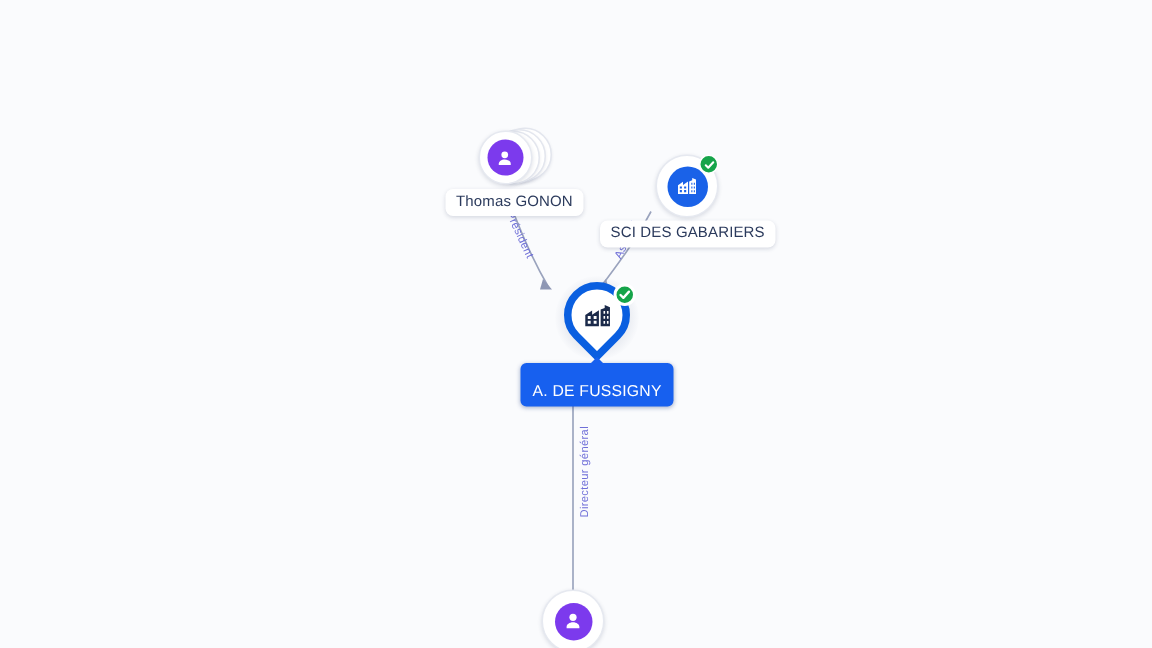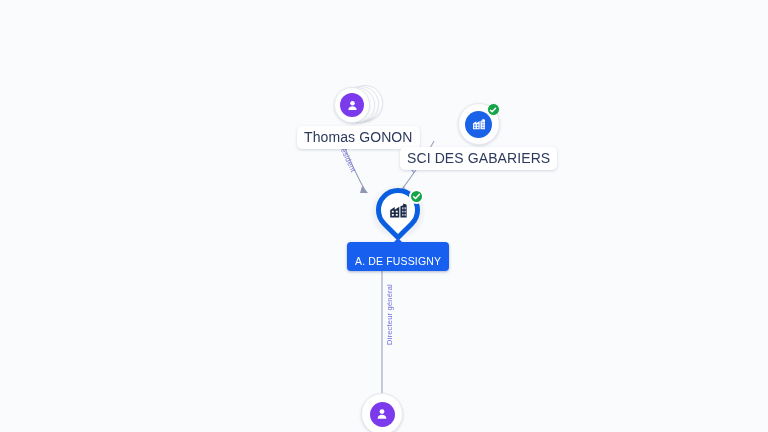--- a/index.html
+++ b/index.html
@@ -178,21 +178,21 @@
     box-sizing: border-box;
     z-index: 4;
   }
 
   
   .label-plain {
     margin-top: 2px;
     background: #ffffff;
     border-radius: 5px;
     padding: 3px 7px 4px 7px;
-    font-size: 14px;
+    font-size: 10px;
     color: #2b3a5c;
     white-space: nowrap;
     box-shadow: 0 1px 3px rgba(40,50,90,.18);
     letter-spacing: .1px;
   }
   .label-primary {
     margin-top: -2px;
     position: relative;
     background: #1760ef;
     border-radius: 4px;

